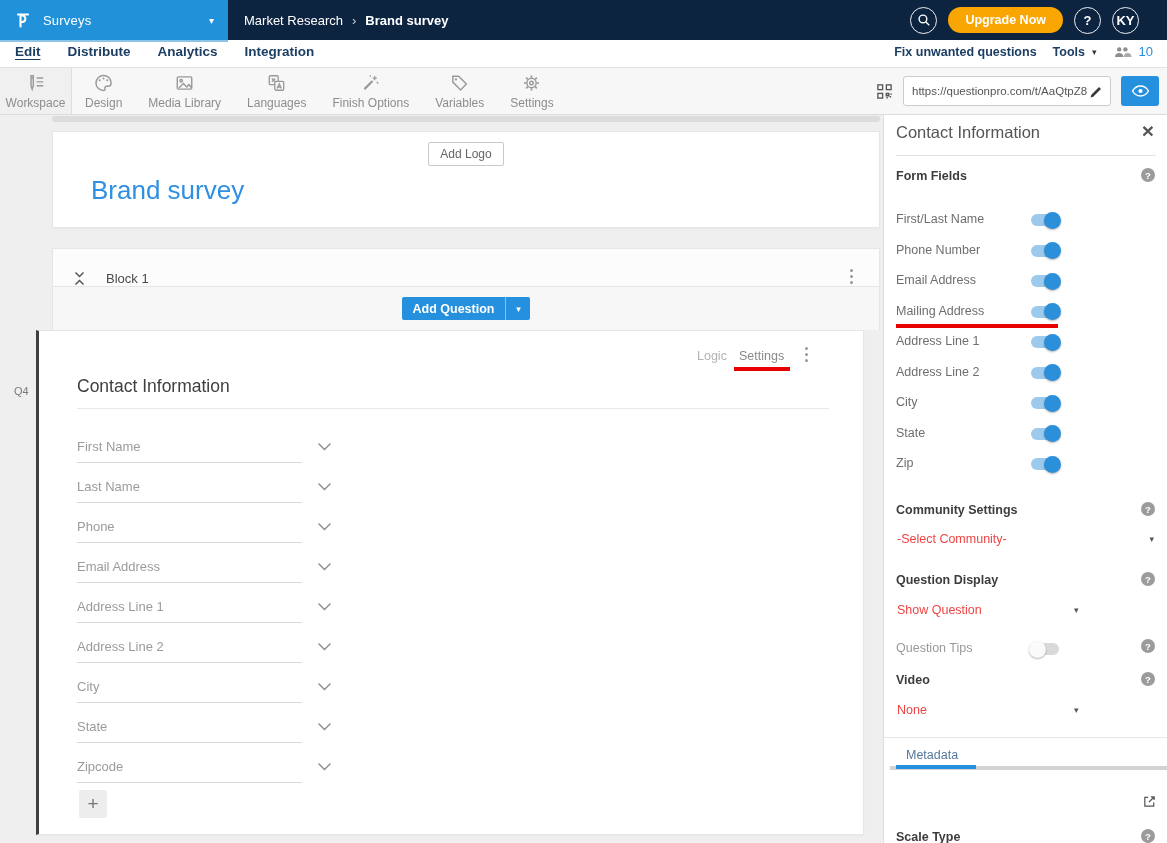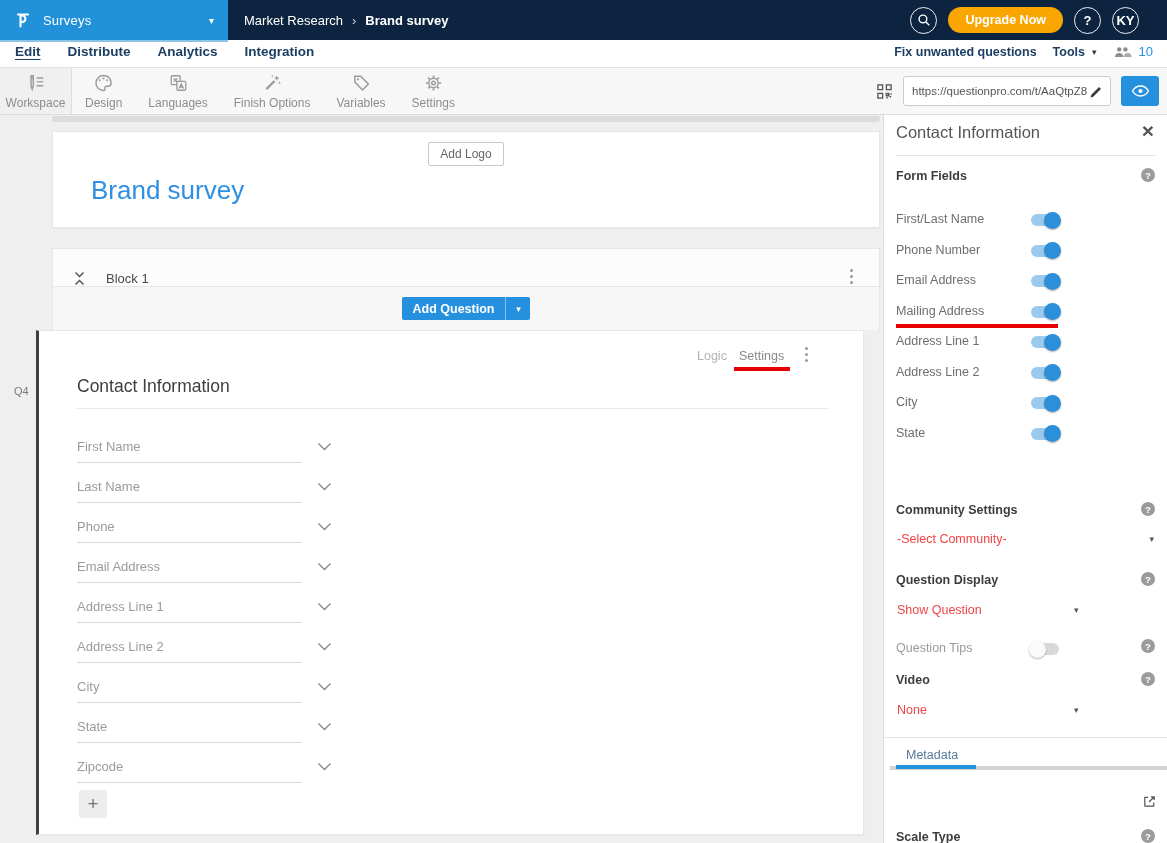--- a/index.html
+++ b/index.html
@@ -170,20 +170,28 @@
     <div class="tb-item">
       <svg width="21" height="20" viewBox="0 0 18 18" stroke="#9a9a9a" stroke-width="1.3" fill="none">
           <path d="M9 2.2c-3.8 0-6.8 3-6.8 6.8s3 6.8 6.8 6.8c1.1 0 1.6-.7 1.3-1.6-.4-1.1.3-2.2 1.5-2.2h1.3c1.5 0 2.7-1.2 2.7-2.7C15.8 5 12.8 2.2 9 2.2z"></path>
           <circle cx="5.6" cy="6.6" r=".9" fill="#9a9a9a" stroke="none"></circle>
           <circle cx="9" cy="4.9" r=".9" fill="#9a9a9a" stroke="none"></circle>
           <circle cx="12.3" cy="6.6" r=".9" fill="#9a9a9a" stroke="none"></circle>
         </svg>
       <span class="lbl">Design</span>
     </div>
     <div class="tb-item">
+      <svg width="21" height="20" viewBox="0 0 18 18" stroke="#9a9a9a" stroke-width="1.3" fill="none">
+          <rect x="2.5" y="3.5" width="13" height="11" rx="1"></rect>
+          <circle cx="6" cy="7" r="1.1"></circle>
+          <path d="M4 13.5l4-4 3 3 2-2 2.5 3"></path>
+        </svg>
+      <span class="lbl">Media Library</span>
+    </div>
+    <div class="tb-item">
       <svg width="21" height="20" viewBox="0 0 18 18" stroke="#9a9a9a" stroke-width="1.2" fill="none">
           <rect x="2.5" y="2.5" width="8" height="8" rx="1"></rect>
           <path d="M4.8 5l3 3M7.8 5l-3 3"></path>
           <rect x="7.5" y="7.5" width="8" height="8" rx="1" fill="#f7f7f7"></rect>
           <path d="M9.6 14l1.9-4.3 1.9 4.3M10.3 12.6h2.4"></path>
         </svg>
       <span class="lbl">Languages</span>
     </div>
     <div class="tb-item">
       <svg width="21" height="20" viewBox="0 0 18 18" stroke="#9a9a9a" fill="none">
@@ -367,20 +375,24 @@
           <span class="toggle on"></span>
         </div>
       <div class="prow">
           <span class="plabel">City</span>
           <span class="toggle on"></span>
         </div>
       <div class="prow">
           <span class="plabel">State</span>
           <span class="toggle on"></span>
         </div>
+      <div class="prow">
+          <span class="plabel">Zip</span>
+          <span class="toggle on"></span>
+        </div>
     </div>
 
     <div class="p-heading" style="top:388px">Community Settings</div>
     <span class="help" style="top:387px">?</span>
     <span class="p-select" style="top:417px">-Select Community-</span>
     <span class="sel-caret" style="right:13px;top:419px">▾</span>
 
     <div class="p-heading" style="top:458px">Question Display</div>
     <span class="help" style="top:457px">?</span>
     <span class="p-select" style="top:488px">Show Question</span>

